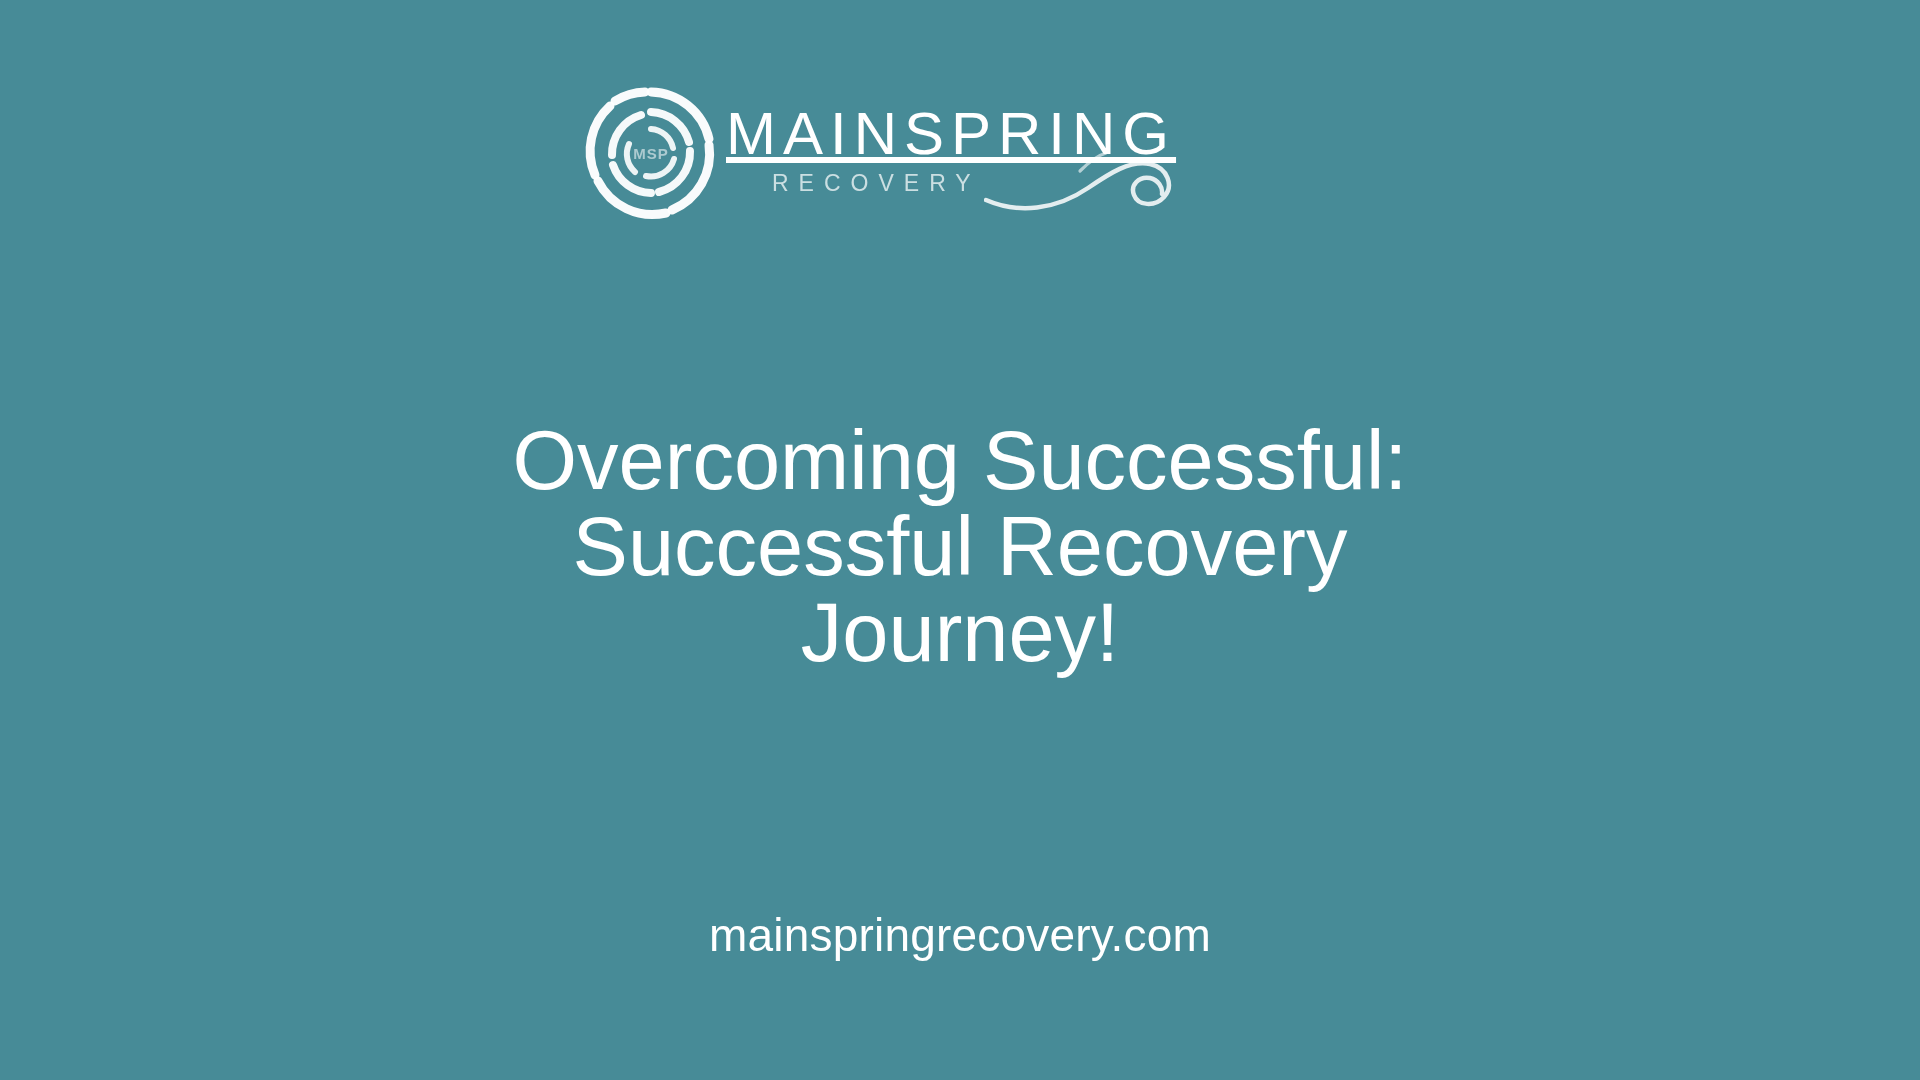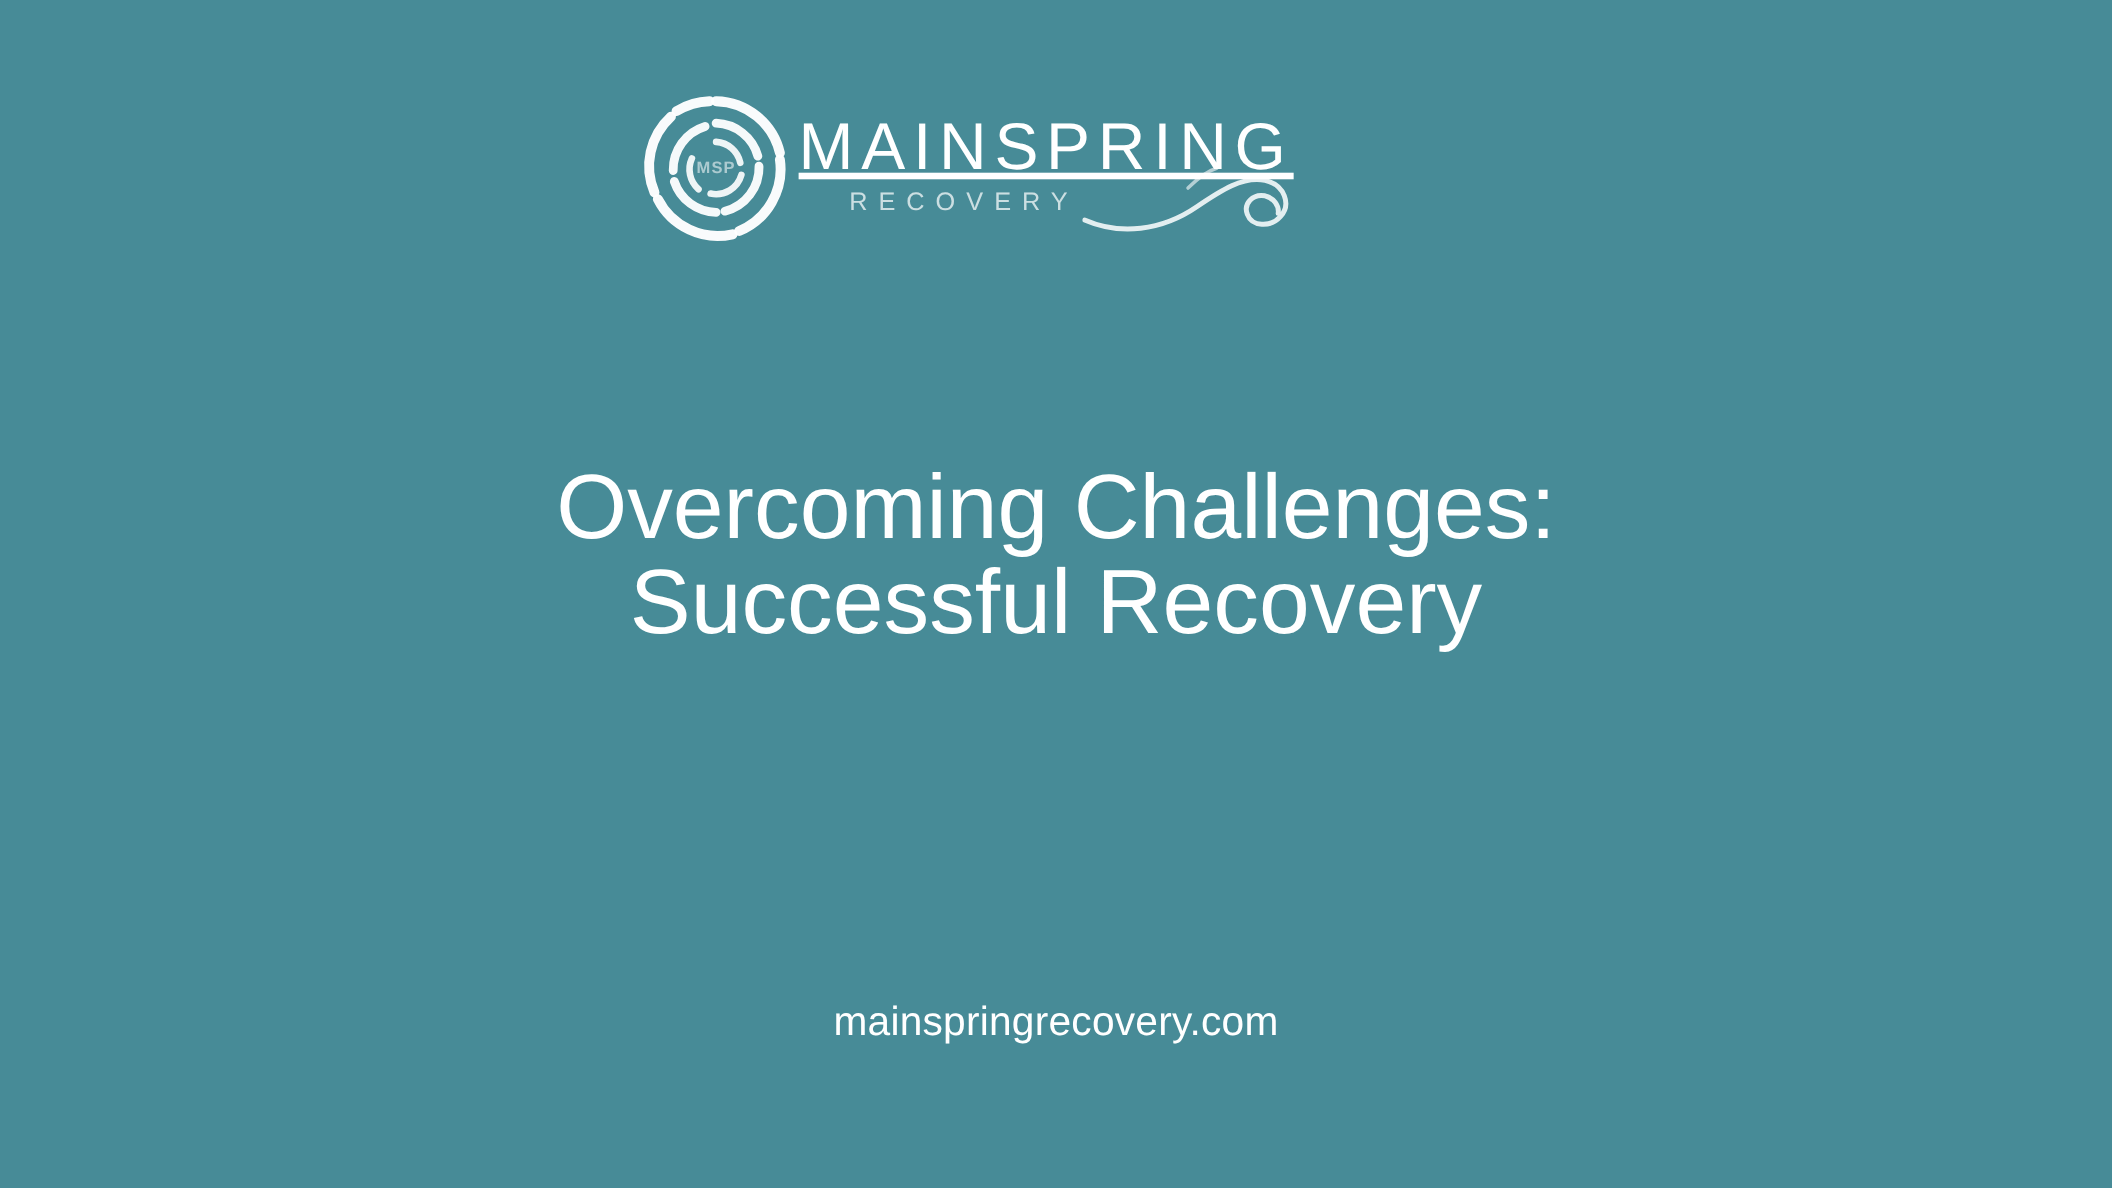--- a/index.html
+++ b/index.html
@@ -144,21 +144,21 @@
 
   
   .site-url {
     position: absolute;
     left: 50%;
     top: 908px;
     transform: translateX(-50%);
     color: #ffffff;
     font-family: "Liberation Sans", sans-serif;
     font-weight: 400;
-    font-size: 37px;
+    font-size: 46px;
     letter-spacing: 0.2px;
     white-space: nowrap;
   }
 </style>
 </head>
 <body>
 
 <div class="slide">
 
   <div class="logo-lockup">
@@ -196,19 +196,20 @@
               <path d="M96 27 C 104 19, 112 12, 122 9" stroke-width="3.2" opacity="0.7"></path>
             </g>
           </svg>
         </div>
       </div>
     </div>
 
   </div>
 
   <h1 class="headline">
-    <span class="hl-line">Overcoming Challenges:</span>
+    <span class="hl-line">Overcoming Successful:</span>
     <span class="hl-line">Successful Recovery</span>
+    <span class="hl-line">Journey!</span>
   </h1>
 
   <div class="site-url">mainspringrecovery.com</div>
 
 </div>
 
 </body></html>

